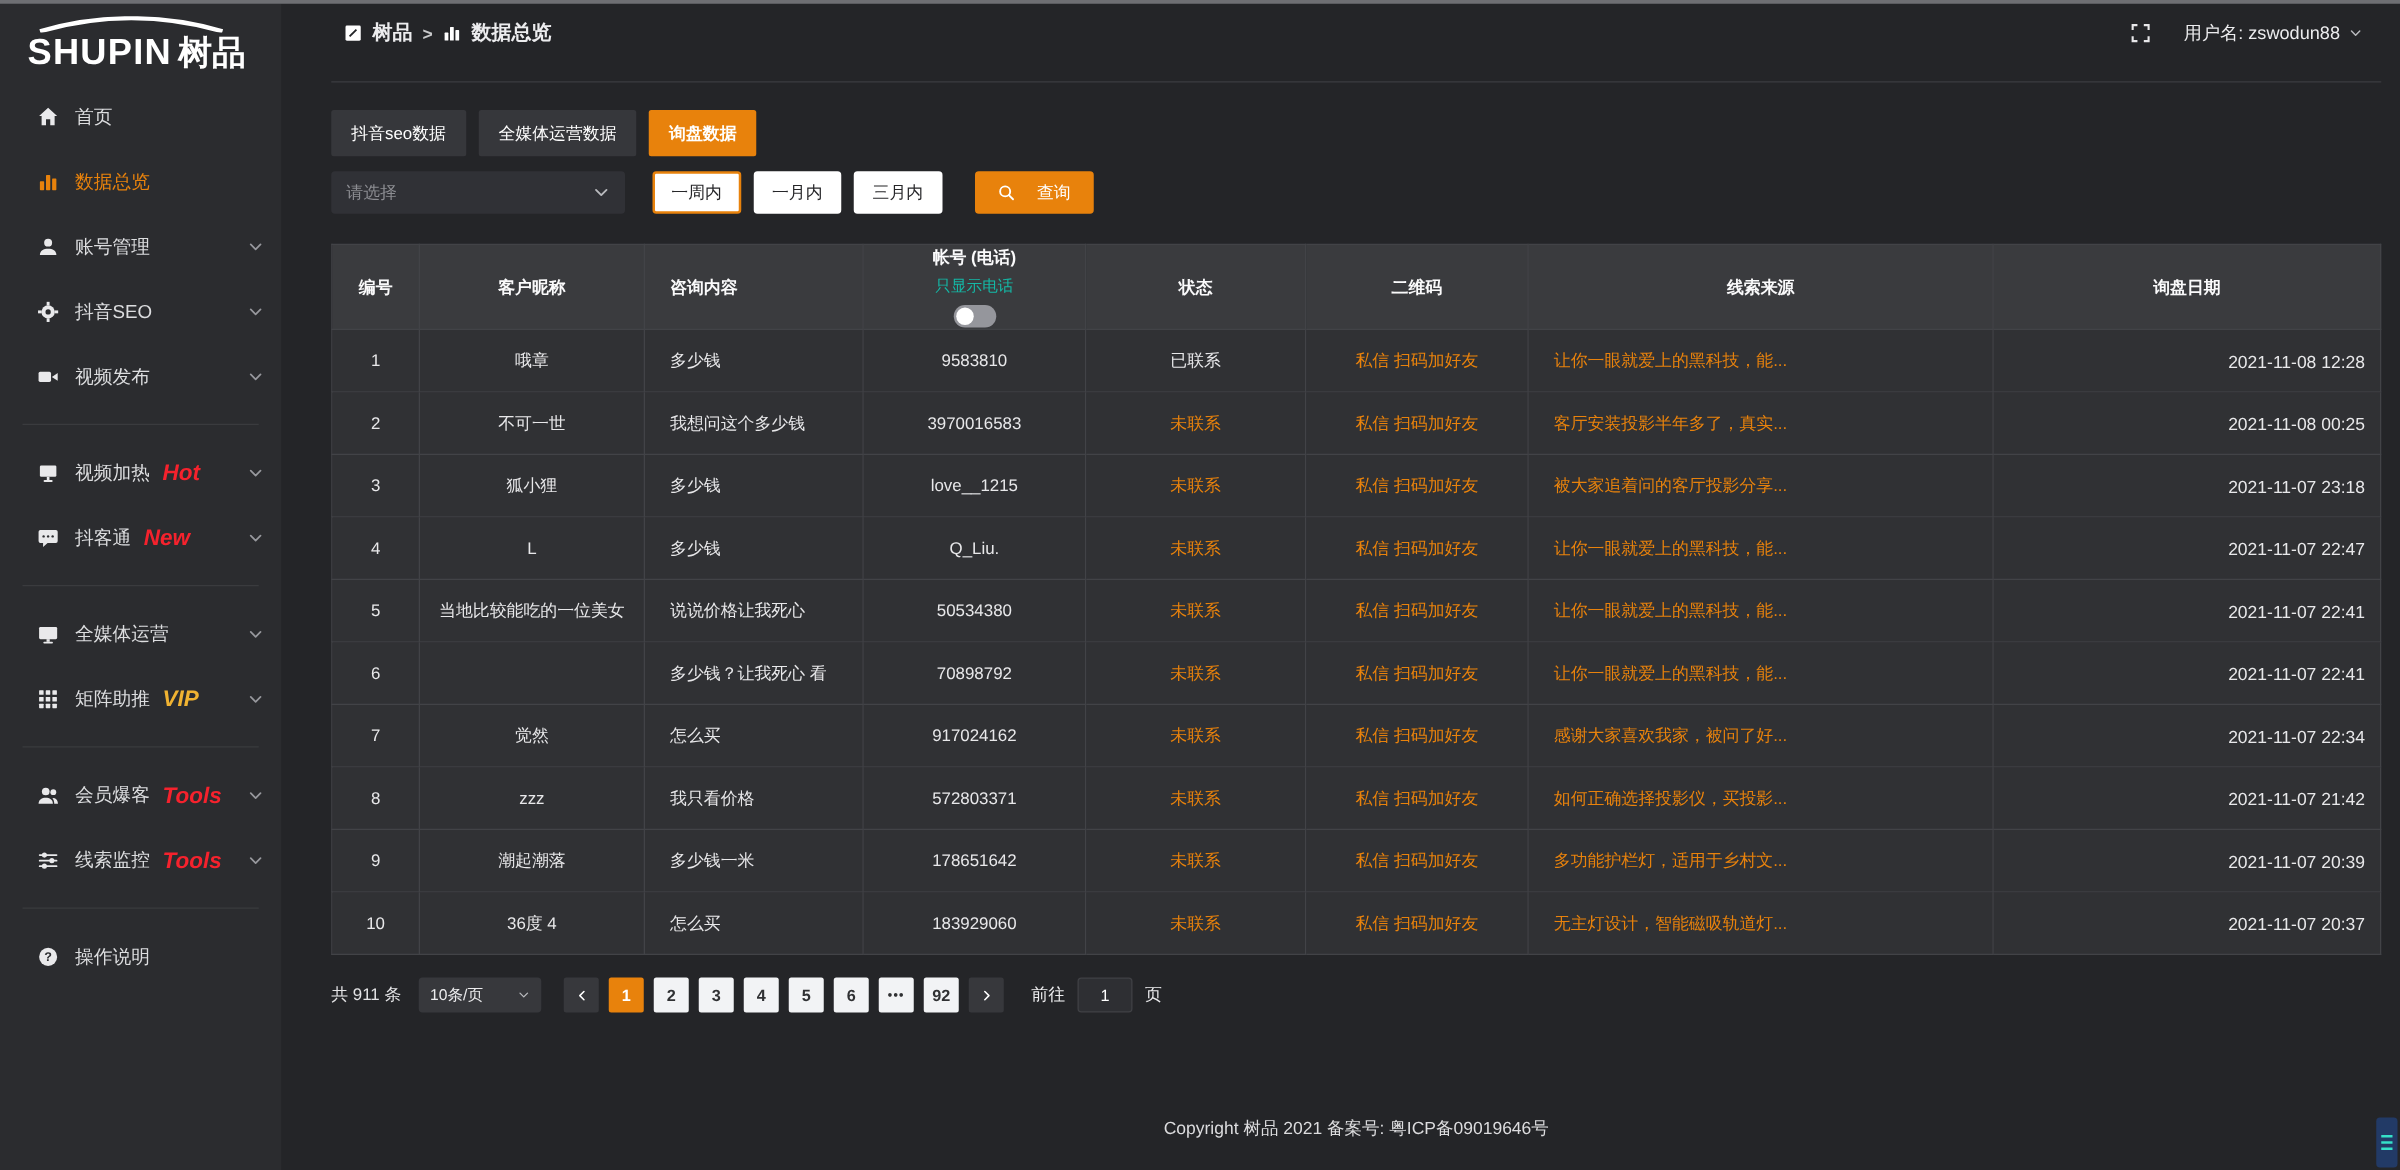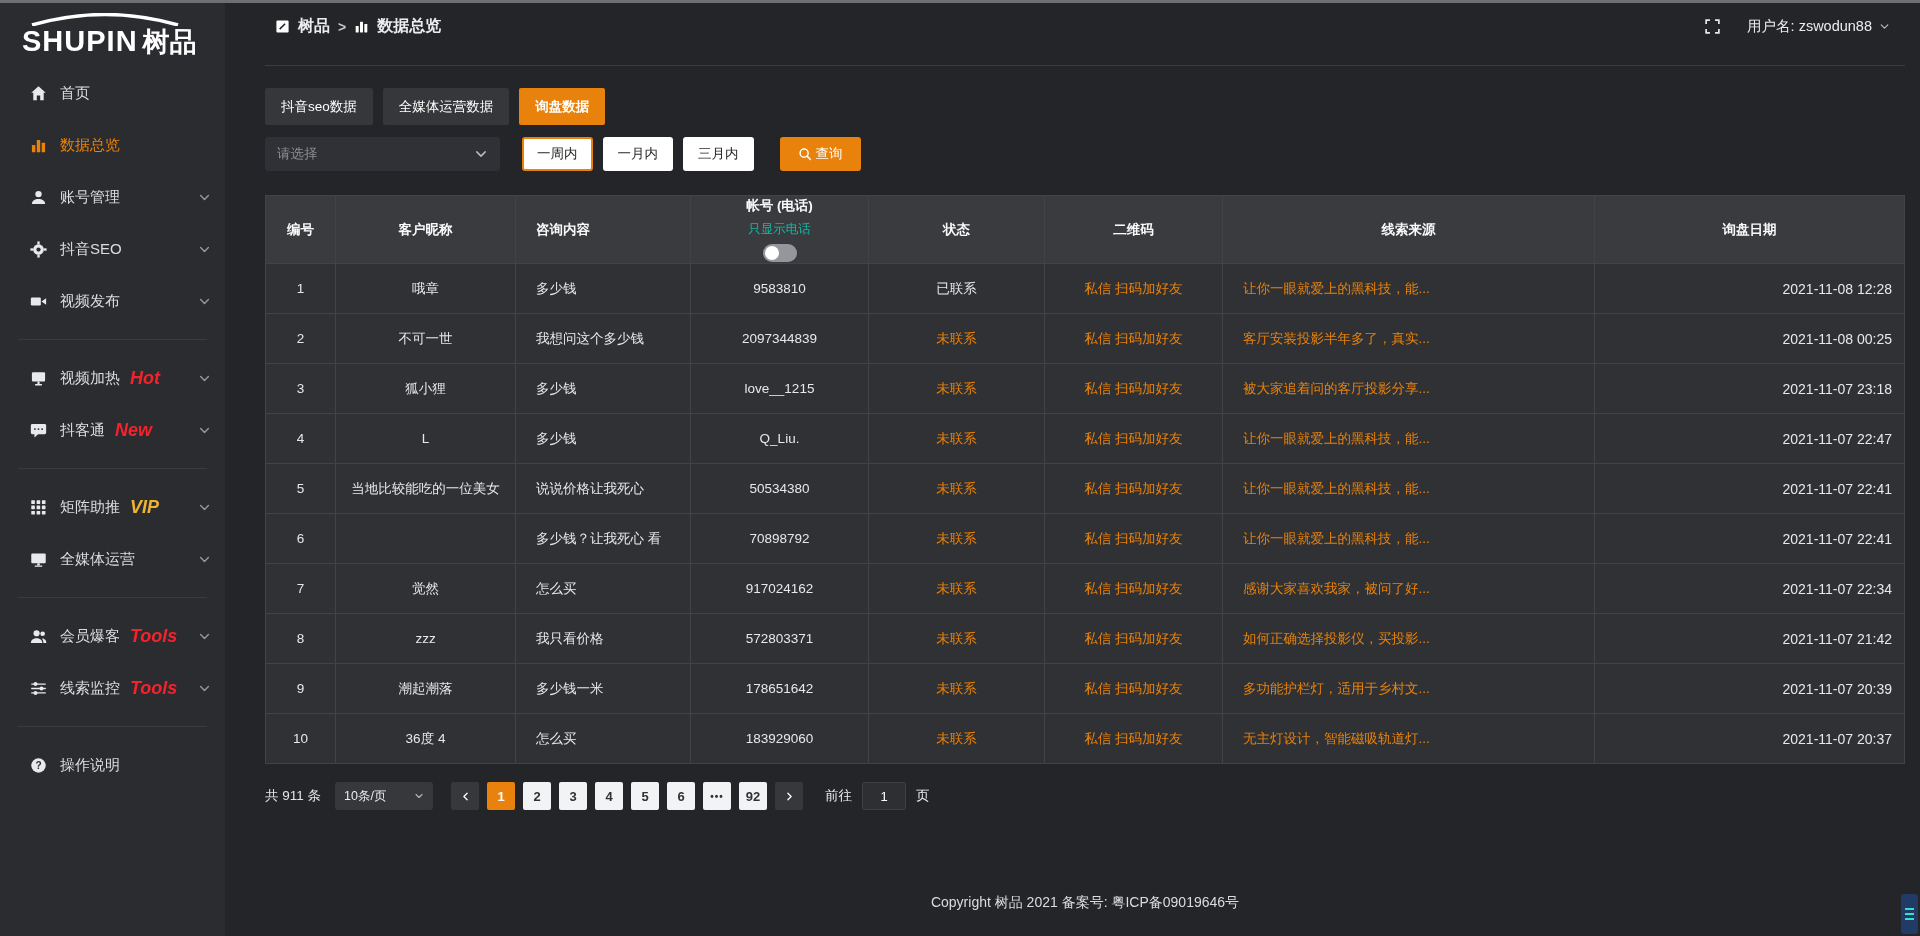--- a/index.html
+++ b/index.html
@@ -46,21 +46,21 @@
 
   .tabs { display:flex; gap:10px; margin-top:22px; }
   .tab { background:#36373B; color:#FFF; font-size:13.5px; height:37px; line-height:37px; padding:0 16px; border-radius:2px; cursor:pointer; border:none; }
   .tab.active { background:var(--accent); font-weight:bold; }
 
   .filter-row { display:flex; align-items:center; margin-top:12px; }
   .select { width:235px; height:34px; background:#303136; border-radius:3px; display:flex; align-items:center; justify-content:space-between; padding:0 12px; color:#8C8D92; font-size:13.5px; cursor:pointer; }
   .periods { display:flex; gap:10px; margin-left:22px; }
   .period { height:34px; padding:0 13px; background:#fff; color:#262629; font-size:13.5px; border-radius:3px; border:2px solid #fff; cursor:pointer; display:flex; align-items:center; }
   .period.selected { border-color:var(--accent); }
-  .search-btn { margin-left:26px; height:34px; padding:0 18px; background:var(--accent); color:#fff; border:none; border-radius:3px; font-size:13.5px; display:flex; align-items:center; gap:4px; cursor:pointer; font-family:inherit; }
+  .search-btn { margin-left:26px; height:34px; padding:0 18px; background:var(--accent); color:#fff; border:none; border-radius:3px; font-size:13.5px; display:flex; align-items:center; gap:18px; cursor:pointer; font-family:inherit; }
   .s-icon { width:14px; height:14px; display:inline-flex; }
 
   
   table.grid { width:100%; margin-top:24px; border-collapse:collapse; table-layout:fixed; }
   .grid th, .grid td { border:1px solid #424347; font-weight:normal; }
   .grid thead th { background:#3A3B3E; height:68px; font-size:13.5px; color:#FAFAFB; font-weight:bold; text-align:center; padding:0 12px; }
   .grid td { background:#303134; height:50px; font-size:13.5px; color:#E8E8EA; text-align:center; padding:0 12px; white-space:nowrap; overflow:hidden; }
   .grid th.al-l, .grid td.al-l { text-align:left; padding-left:20px; }
   .grid td.orange { color:var(--accent); }
   .grid td.link { cursor:pointer; }
@@ -200,50 +200,50 @@
         <span class="mi-label">抖客通</span>
         <span class="mi-badge" style="color: rgb(245, 34, 45);">New</span>
         <span class="mi-chev" data-icon="chevron-down">
           <svg viewBox="0 0 16 16" fill="currentColor" aria-hidden="true">
             <path d="M3.2 5.6 L8 10.4 L12.8 5.6" fill="none" stroke="currentColor" stroke-width="1.7" stroke-linecap="round" stroke-linejoin="round"></path>
           </svg>
         </span>
       </div>
       <div class="menu-divider"></div>
       <div class="menu-item">
+        <span class="mi-icon" data-icon="monitor">
+          <svg viewBox="0 0 16 16" fill="currentColor" aria-hidden="true">
+            <rect x="1.2" y="2.4" width="13.6" height="9.2" rx="1"></rect>
+            <rect x="6.8" y="11.6" width="2.4" height="2"></rect>
+            <rect x="4.4" y="13.6" width="7.2" height="1.3" rx="0.6"></rect>
+          </svg>
+        </span>
+        <span class="mi-label">全媒体运营</span>
+        <span class="mi-chev" data-icon="chevron-down">
+          <svg viewBox="0 0 16 16" fill="currentColor" aria-hidden="true">
+            <path d="M3.2 5.6 L8 10.4 L12.8 5.6" fill="none" stroke="currentColor" stroke-width="1.7" stroke-linecap="round" stroke-linejoin="round"></path>
+          </svg>
+        </span>
+      </div>
+      <div class="menu-item">
         <span class="mi-icon" data-icon="grid">
           <svg viewBox="0 0 16 16" fill="currentColor" aria-hidden="true">
             <rect x="1.2" y="1.2" width="3.4" height="3.4" rx="0.4"></rect>
             <rect x="1.2" y="6.2" width="3.4" height="3.4" rx="0.4"></rect>
             <rect x="1.2" y="11.2" width="3.4" height="3.4" rx="0.4"></rect>
             <rect x="6.2" y="1.2" width="3.4" height="3.4" rx="0.4"></rect>
             <rect x="6.2" y="6.2" width="3.4" height="3.4" rx="0.4"></rect>
             <rect x="6.2" y="11.2" width="3.4" height="3.4" rx="0.4"></rect>
             <rect x="11.2" y="1.2" width="3.4" height="3.4" rx="0.4"></rect>
             <rect x="11.2" y="6.2" width="3.4" height="3.4" rx="0.4"></rect>
             <rect x="11.2" y="11.2" width="3.4" height="3.4" rx="0.4"></rect>
           </svg>
         </span>
         <span class="mi-label">矩阵助推</span>
         <span class="mi-badge" style="color: rgb(240, 179, 50);">VIP</span>
-        <span class="mi-chev" data-icon="chevron-down">
-          <svg viewBox="0 0 16 16" fill="currentColor" aria-hidden="true">
-            <path d="M3.2 5.6 L8 10.4 L12.8 5.6" fill="none" stroke="currentColor" stroke-width="1.7" stroke-linecap="round" stroke-linejoin="round"></path>
-          </svg>
-        </span>
-      </div>
-      <div class="menu-item">
-        <span class="mi-icon" data-icon="monitor">
-          <svg viewBox="0 0 16 16" fill="currentColor" aria-hidden="true">
-            <rect x="1.2" y="2.4" width="13.6" height="9.2" rx="1"></rect>
-            <rect x="6.8" y="11.6" width="2.4" height="2"></rect>
-            <rect x="4.4" y="13.6" width="7.2" height="1.3" rx="0.6"></rect>
-          </svg>
-        </span>
-        <span class="mi-label">全媒体运营</span>
         <span class="mi-chev" data-icon="chevron-down">
           <svg viewBox="0 0 16 16" fill="currentColor" aria-hidden="true">
             <path d="M3.2 5.6 L8 10.4 L12.8 5.6" fill="none" stroke="currentColor" stroke-width="1.7" stroke-linecap="round" stroke-linejoin="round"></path>
           </svg>
         </span>
       </div>
       <div class="menu-divider"></div>
       <div class="menu-item">
         <span class="mi-icon" data-icon="user-group">
           <svg viewBox="0 0 16 16" fill="currentColor" aria-hidden="true">
@@ -401,21 +401,21 @@
             <td>9583810</td>
             <td>已联系</td>
             <td class="orange link">私信 扫码加好友</td>
             <td class="al-l orange link">让你一眼就爱上的黑科技，能...</td>
             <td class="c-date">2021-11-08 12:28</td>
           </tr>
           <tr>
             <td>2</td>
             <td>不可一世</td>
             <td class="al-l">我想问这个多少钱</td>
-            <td>2097344839</td>
+            <td>3970016583</td>
             <td class="orange">未联系</td>
             <td class="orange link">私信 扫码加好友</td>
             <td class="al-l orange link">客厅安装投影半年多了，真实...</td>
             <td class="c-date">2021-11-08 00:25</td>
           </tr>
           <tr>
             <td>3</td>
             <td>狐小狸</td>
             <td class="al-l">多少钱</td>
             <td>love__1215</td>

